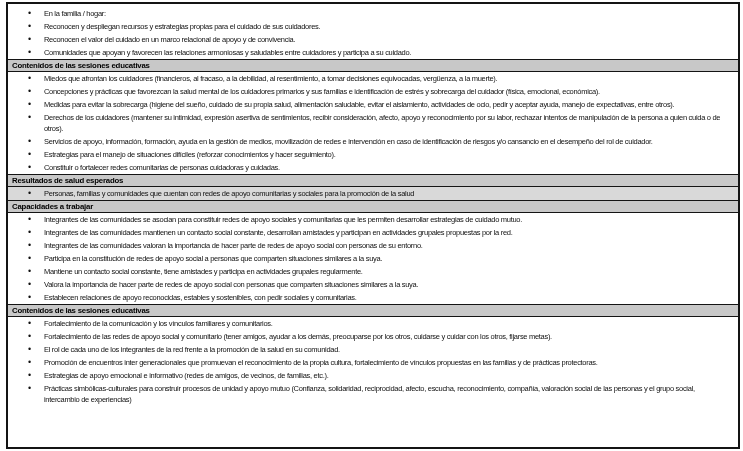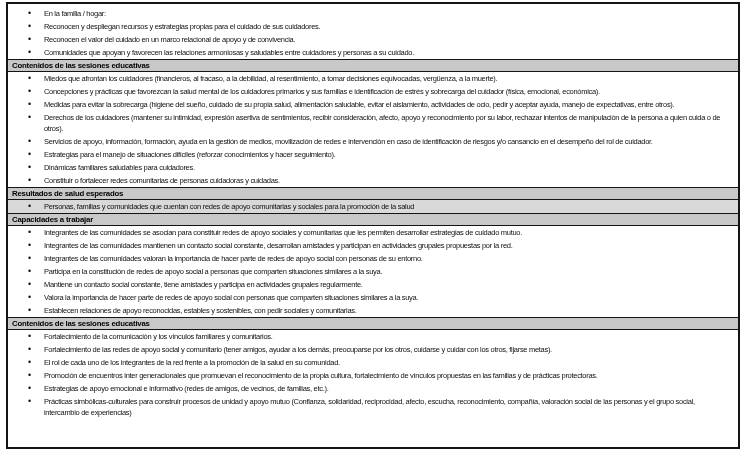--- a/index.html
+++ b/index.html
@@ -47,33 +47,32 @@
 </head>
 <body>
 
 <div class="page">
   <div class="table">
 
     <div class="sec first">
       <div class="row"><span class="bullet"></span><span>En la familia / hogar:</span></div>
       <div class="row"><span class="bullet"></span><span>Reconocen y despliegan recursos y estrategias propias para el cuidado de sus cuidadores.</span></div>
       <div class="row"><span class="bullet"></span><span>Reconocen el valor del cuidado en un marco relacional de apoyo y de convivencia.</span></div>
-      <div class="row"><span class="bullet"></span><span>Comunidades que apoyan y favorecen las relaciones armoniosas y saludables entre cuidadores y personas a su cuidado.</span></div>
+      <div class="row"><span class="bullet"></span><span>Comunidades que apoyan y favorecen las relaciones armoniosas y saludables entre cuidadores y participa a su cuidado.</span></div>
     </div>
 
     <div class="hdr"><span>Contenidos de las sesiones educativas</span></div>
 
     <div class="sec">
       <div class="row"><span class="bullet"></span><span>Miedos que afrontan los cuidadores (financieros, al fracaso, a la debilidad, al resentimiento, a tomar decisiones equivocadas, vergüenza, a la muerte).</span></div>
       <div class="row"><span class="bullet"></span><span>Concepciones y prácticas que favorezcan la salud mental de los cuidadores primarios y sus familias e identificación de estrés y sobrecarga del cuidador (física, emocional, económica).</span></div>
       <div class="row"><span class="bullet"></span><span>Medidas para evitar la sobrecarga (higiene del sueño, cuidado de su propia salud, alimentación saludable, evitar el aislamiento, actividades de ocio, pedir y aceptar ayuda, manejo de expectativas, entre otros).</span></div>
       <div class="row"><span class="bullet"></span><span>Derechos de los cuidadores (mantener su intimidad, expresión asertiva de sentimientos, recibir consideración, afecto, apoyo y reconocimiento por su labor, rechazar intentos de manipulación de la persona a quien cuida o de otros).</span></div>
       <div class="row"><span class="bullet"></span><span>Servicios de apoyo, información, formación, ayuda en la gestión de medios, movilización de redes e intervención en caso de identificación de riesgos y/o cansancio en el desempeño del rol de cuidador.</span></div>
       <div class="row"><span class="bullet"></span><span>Estrategias para el manejo de situaciones difíciles (reforzar conocimientos y hacer seguimiento).</span></div>
-      <div class="row"><span class="bullet"></span><span>Dinámicas familiares saludables para cuidadores.</span></div>
       <div class="row"><span class="bullet"></span><span>Constituir o fortalecer redes comunitarias de personas cuidadoras y cuidadas.</span></div>
     </div>
 
     <div class="hdr"><span>Resultados de salud esperados</span></div>
 
     <div class="sec gray">
       <div class="row"><span class="bullet"></span><span>Personas, familias y comunidades que cuentan con redes de apoyo comunitarias y sociales para la promoción de la salud</span></div>
     </div>
 
     <div class="hdr"><span>Capacidades a trabajar</span></div>

